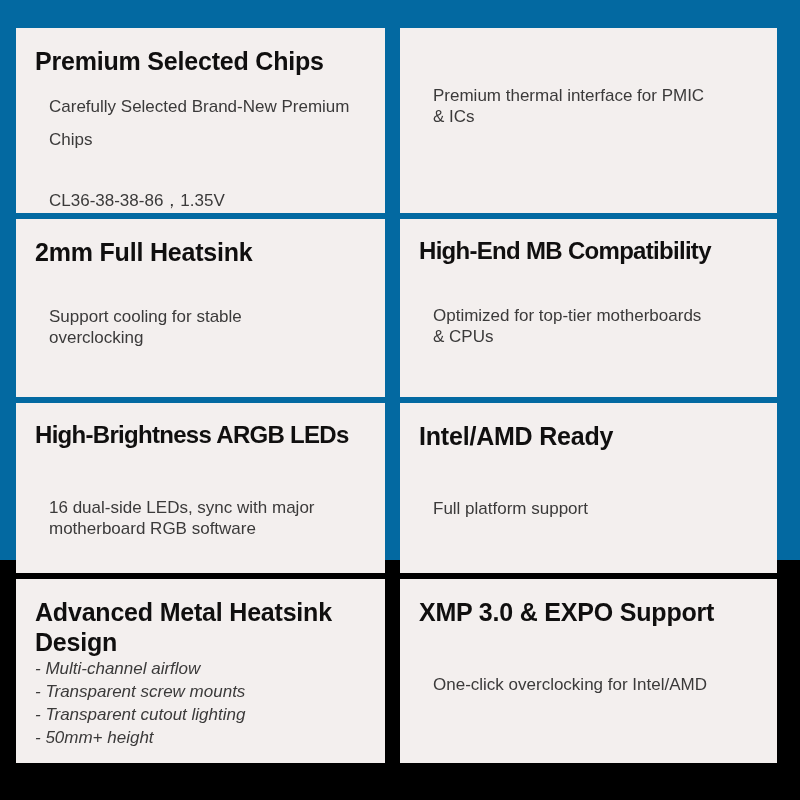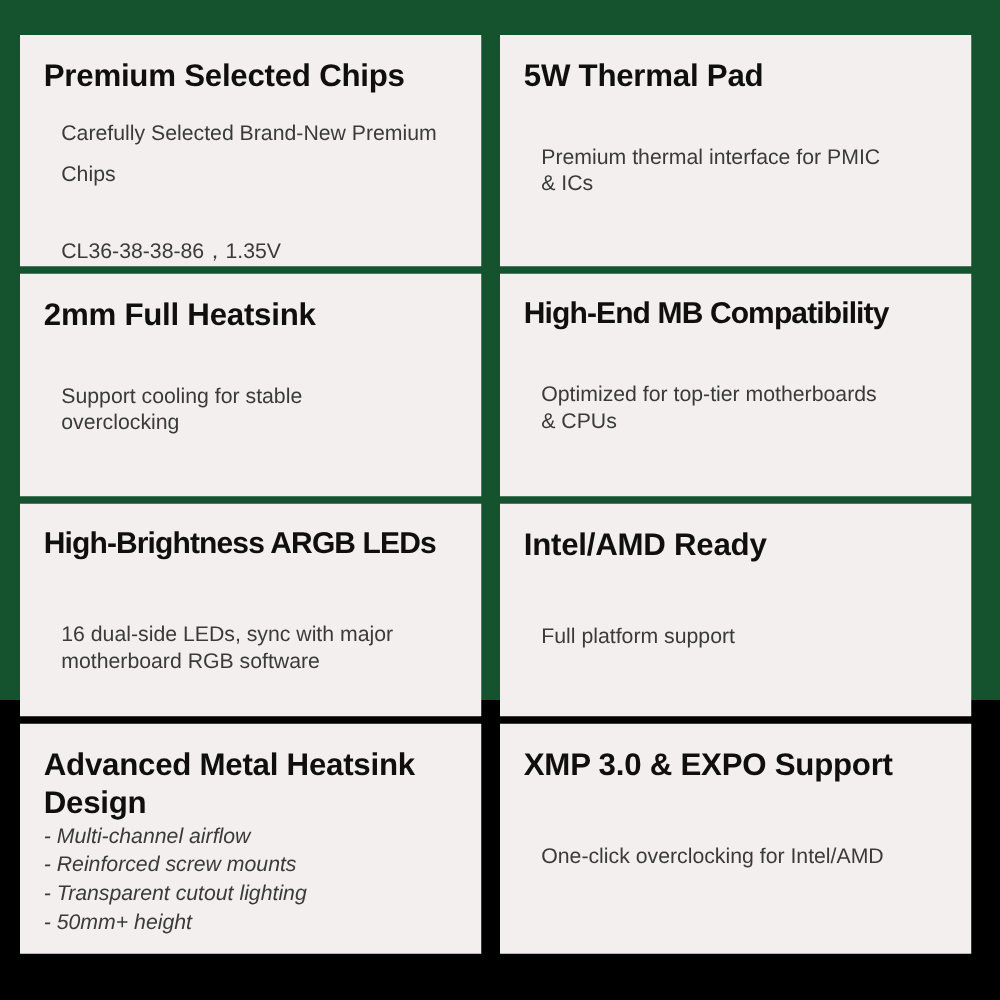--- a/index.html
+++ b/index.html
@@ -17,21 +17,21 @@
   #feature-grid {
     box-sizing: border-box;
     width: 800px;
     height: 560px;
     padding: 28px 25px 47px 16px;
     display: grid;
     grid-template-columns: 369px 377px;
     grid-template-rows: 185px 178px 170px 184px;
     column-gap: 15px;
     row-gap: 6px;
-    background: #14532d;
+    background: #0369a1;
   }
 
   .feature-card {
     box-sizing: border-box;
     background: #f3efee;
     padding: 18px 18px 14px 19px;
     overflow: hidden;
     display: flex;
     flex-direction: column;
   }
@@ -88,21 +88,20 @@
 <div id="feature-grid">
 
   <div class="feature-card">
     <h2 class="card-title">Premium Selected Chips</h2>
     <div class="spacer-sm"></div>
     <p class="card-body loose">Carefully Selected Brand-New Premium Chips</p>
     <p class="card-body loose">CL36-38-38-86，1.35V</p>
   </div>
 
   <div class="feature-card">
-    <h2 class="card-title">5W Thermal Pad</h2>
     <div class="spacer-md"></div>
     <p class="card-body">Premium thermal interface for PMIC
 &amp; ICs</p>
   </div>
 
   <div class="feature-card">
     <h2 class="card-title">2mm Full Heatsink</h2>
     <div class="spacer-md"></div>
     <p class="card-body">Support cooling for stable
 overclocking</p>
@@ -126,21 +125,21 @@
     <h2 class="card-title">Intel/AMD Ready</h2>
     <div class="spacer-lg"></div>
     <p class="card-body">Full platform support</p>
   </div>
 
   <div class="feature-card">
     <h2 class="card-title">Advanced Metal Heatsink
 Design</h2>
     <ul class="bullet-list">
       <li>- Multi-channel airflow</li>
-      <li>- Reinforced screw mounts</li>
+      <li>- Transparent screw mounts</li>
       <li>- Transparent cutout lighting</li>
       <li>- 50mm+ height</li>
     </ul>
   </div>
 
   <div class="feature-card">
     <h2 class="card-title">XMP 3.0 &amp; EXPO Support</h2>
     <div class="spacer-lg"></div>
     <p class="card-body">One-click overclocking for Intel/AMD</p>
   </div>

